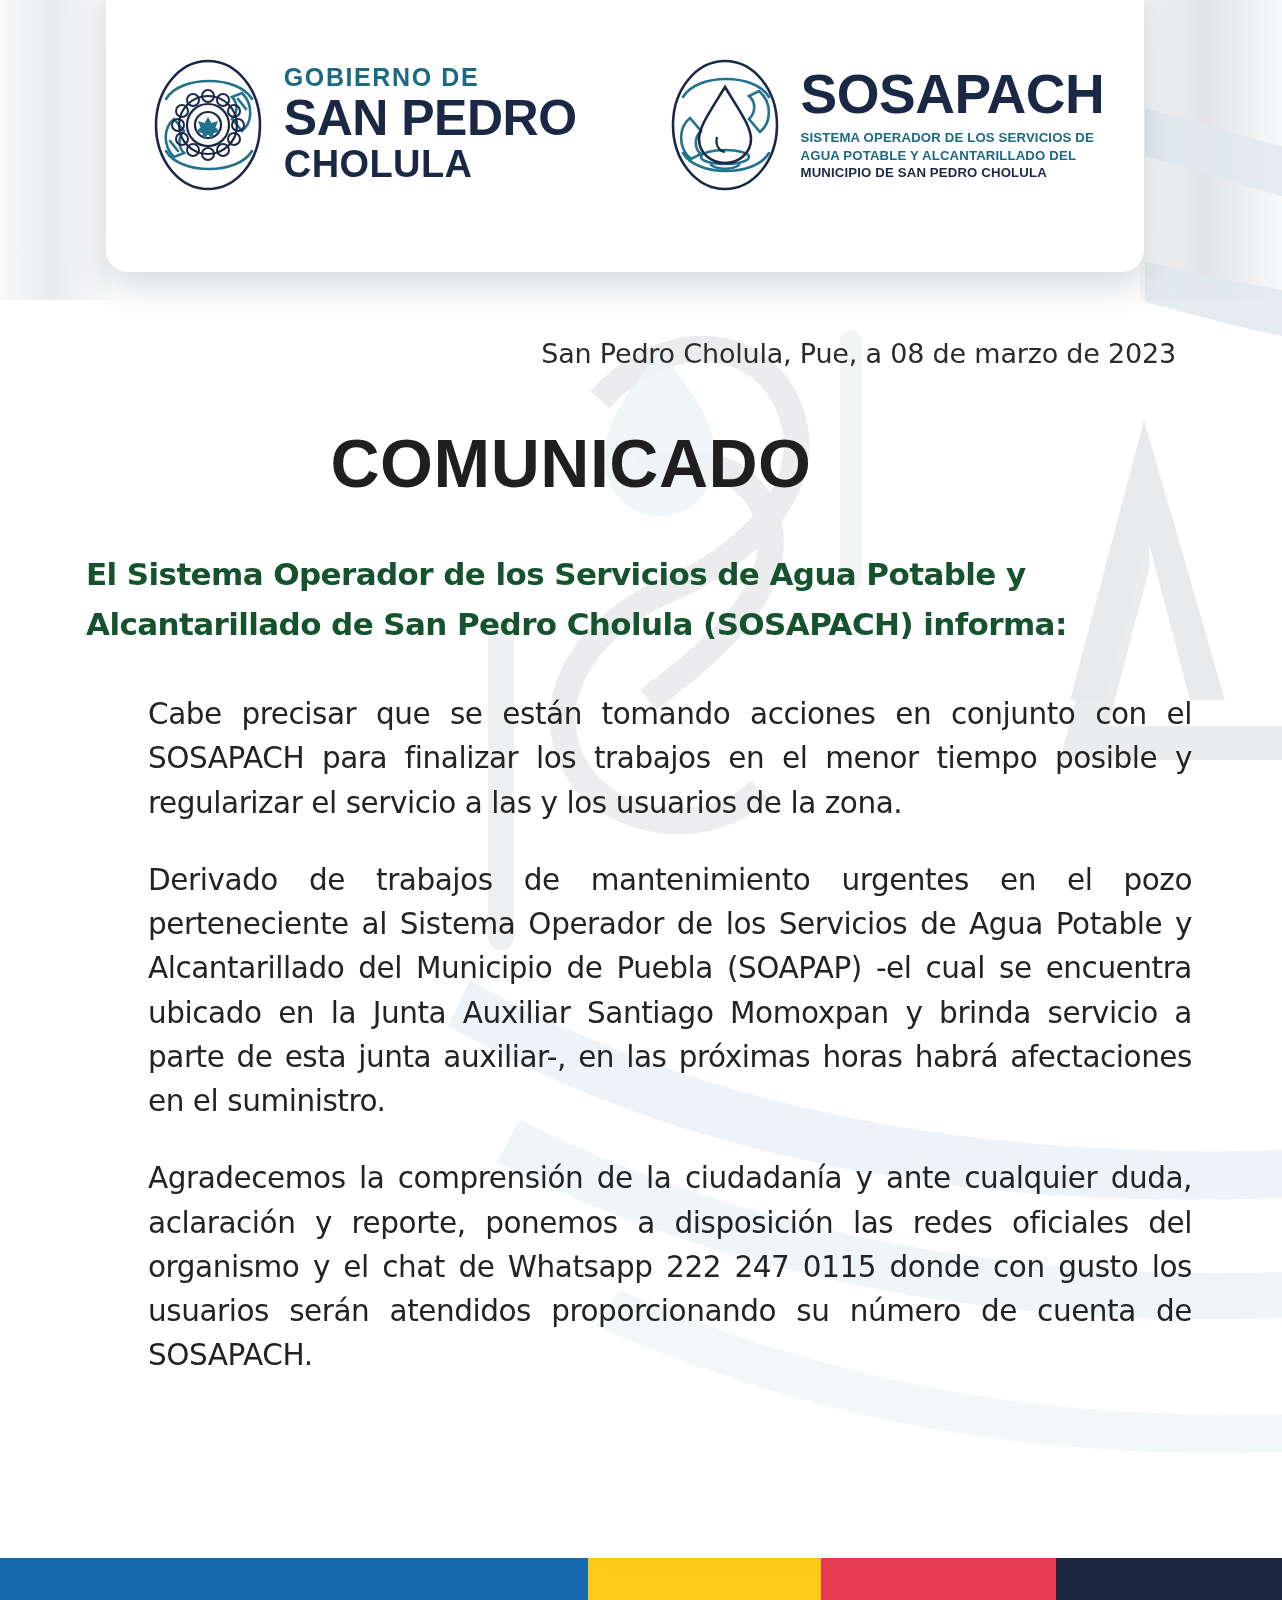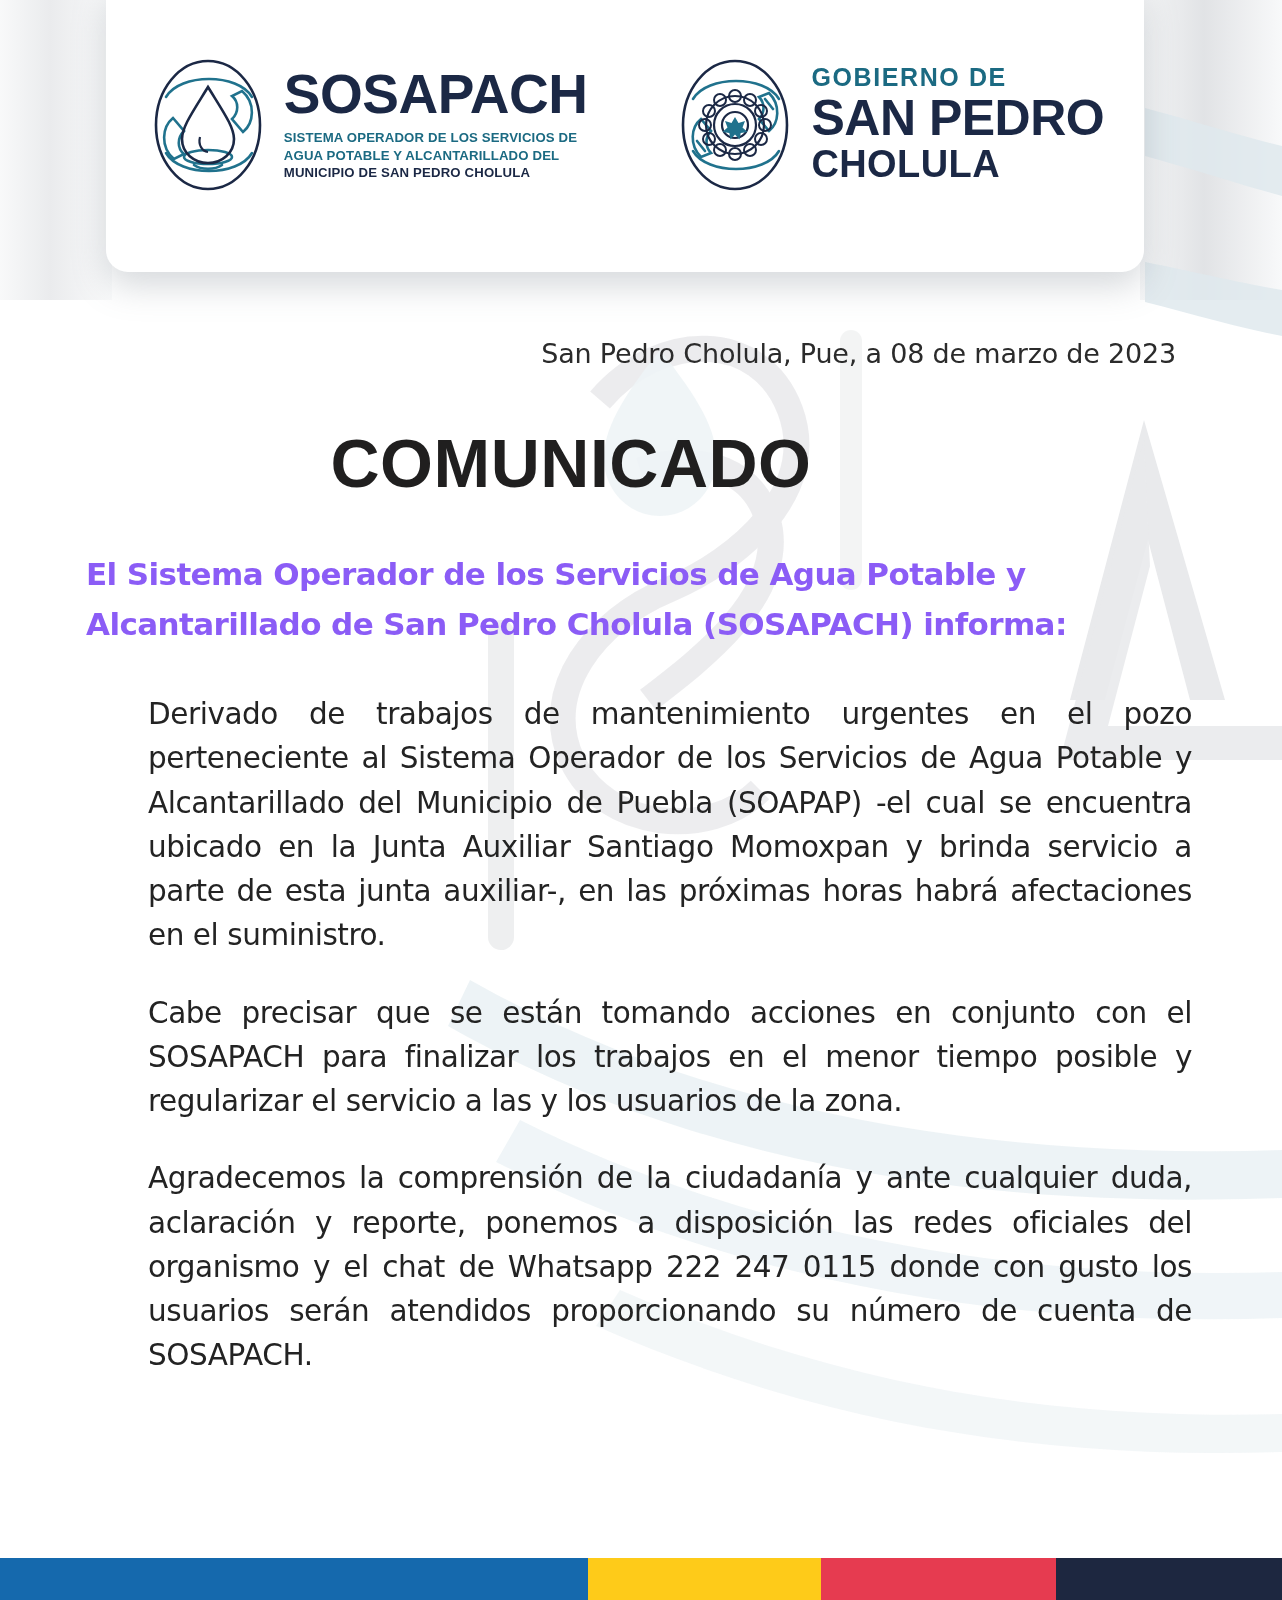--- a/index.html
+++ b/index.html
@@ -140,21 +140,21 @@
   }
 
   .lead {
     position: absolute;
     left: 86px;
     top: 549px;
     width: 1110px;
     font-size: 31px;
     font-weight: 700;
     line-height: 1.62;
-    color: #8b5cf6;
+    color: #14532d;
     font-family: "DejaVu Sans", sans-serif;
     letter-spacing: -0.6px;
   }
 
   .body-block {
     position: absolute;
     left: 148px;
     top: 692px;
     width: 1044px;
     font-size: 29.5px;
@@ -215,48 +215,20 @@
       <rect x="488" y="620" width="26" height="330" rx="13"></rect>
       <rect x="840" y="330" width="22" height="260" rx="11" opacity="0.7"></rect>
     </g>
     <g fill="#eef4f6" opacity="0.9">
       <path d="M660 350 C 700 400, 716 430, 716 458 C 716 492, 690 516, 660 516 C 630 516, 604 492, 604 458 C 604 430, 620 400, 660 350 Z"></path>
     </g>
   </svg>
 
   <div class="header-card">
     <div class="logos-row">
-
-      <div class="logo-block">
-        <div class="logo-mark">
-          <svg width="124" height="144" viewBox="0 0 124 144" aria-hidden="true">
-            <g fill="none" stroke="#1b2845" stroke-width="2.6">
-              <ellipse cx="62" cy="72" rx="52" ry="64"></ellipse>
-            </g>
-            <g fill="none" stroke="#20728d" stroke-width="2.6" stroke-linecap="round">
-              <path d="M20 44 C 34 20, 92 20, 106 44"></path>
-              <path d="M20 100 C 34 124, 92 124, 106 100"></path>
-              <path d="M96 38 C 110 50, 108 70, 97 79 L 86 66 C 93 59, 93 49, 86 43 Z"></path>
-              <path d="M28 106 C 14 94, 16 74, 27 65 L 38 78 C 31 85, 31 95, 38 101 Z"></path>
-              <ellipse cx="62" cy="104" rx="24" ry="7"></ellipse>
-              <path d="M48 112 C 55 117, 69 117, 76 112"></path>
-            </g>
-            <path d="M62 34 C 78 60, 88 74, 88 86 C 88 100, 76 110, 62 110 C 48 110, 36 100, 36 86 C 36 74, 46 60, 62 34 Z" fill="none" stroke="#1b2845" stroke-width="2.6"></path>
-            <path d="M54 84 C 52 92, 56 98, 62 99" fill="none" stroke="#1b2845" stroke-width="2.2"></path>
-          </svg>
-        </div>
-        <div class="sos-words">
-          <div class="sos-title">SOSAPACH</div>
-          <div class="sos-sub">
-            <span class="t">SISTEMA OPERADOR DE LOS SERVICIOS DE</span>
-            <span class="t">AGUA POTABLE Y ALCANTARILLADO DEL</span>
-            <span class="n">MUNICIPIO DE SAN PEDRO CHOLULA</span>
-          </div>
-        </div>
-      </div>
 
       <div class="logo-block">
         <div class="logo-mark">
           <svg width="124" height="144" viewBox="0 0 124 144" aria-hidden="true">
             <g fill="none" stroke="#1b2845" stroke-width="2.6">
               <ellipse cx="62" cy="72" rx="52" ry="64"></ellipse>
             </g>
             <g fill="none" stroke="#20728d" stroke-width="2.6" stroke-linecap="round">
               <path d="M20 46 C 34 22, 92 22, 106 46"></path>
               <path d="M20 98 C 34 122, 92 122, 106 98"></path>
@@ -288,34 +260,62 @@
             <path d="M62 64 l3.5 6 6.5-2 -2.5 6.5 5 4.5 -6.8 1 -1.2 6.5 -4.5-5 -4.5 5 -1.2-6.5 -6.8-1 5-4.5 -2.5-6.5 6.5 2z" fill="#20728d"></path>
           </svg>
         </div>
         <div class="gob-words">
           <div class="gob-line1">GOBIERNO DE</div>
           <div class="gob-line2">SAN PEDRO</div>
           <div class="gob-line3">CHOLULA</div>
         </div>
       </div>
 
+      <div class="logo-block">
+        <div class="logo-mark">
+          <svg width="124" height="144" viewBox="0 0 124 144" aria-hidden="true">
+            <g fill="none" stroke="#1b2845" stroke-width="2.6">
+              <ellipse cx="62" cy="72" rx="52" ry="64"></ellipse>
+            </g>
+            <g fill="none" stroke="#20728d" stroke-width="2.6" stroke-linecap="round">
+              <path d="M20 44 C 34 20, 92 20, 106 44"></path>
+              <path d="M20 100 C 34 124, 92 124, 106 100"></path>
+              <path d="M96 38 C 110 50, 108 70, 97 79 L 86 66 C 93 59, 93 49, 86 43 Z"></path>
+              <path d="M28 106 C 14 94, 16 74, 27 65 L 38 78 C 31 85, 31 95, 38 101 Z"></path>
+              <ellipse cx="62" cy="104" rx="24" ry="7"></ellipse>
+              <path d="M48 112 C 55 117, 69 117, 76 112"></path>
+            </g>
+            <path d="M62 34 C 78 60, 88 74, 88 86 C 88 100, 76 110, 62 110 C 48 110, 36 100, 36 86 C 36 74, 46 60, 62 34 Z" fill="none" stroke="#1b2845" stroke-width="2.6"></path>
+            <path d="M54 84 C 52 92, 56 98, 62 99" fill="none" stroke="#1b2845" stroke-width="2.2"></path>
+          </svg>
+        </div>
+        <div class="sos-words">
+          <div class="sos-title">SOSAPACH</div>
+          <div class="sos-sub">
+            <span class="t">SISTEMA OPERADOR DE LOS SERVICIOS DE</span>
+            <span class="t">AGUA POTABLE Y ALCANTARILLADO DEL</span>
+            <span class="n">MUNICIPIO DE SAN PEDRO CHOLULA</span>
+          </div>
+        </div>
+      </div>
+
     </div>
   </div>
 
   <div class="content">
 
     <div class="date-line">San Pedro Cholula, Pue, a 08 de marzo de 2023</div>
 
     <div class="doc-title">COMUNICADO</div>
 
     <div class="lead">El Sistema Operador de los Servicios de Agua Potable y Alcantarillado de San Pedro Cholula (SOSAPACH) informa:</div>
 
     <div class="body-block">
+      <p>Cabe precisar que se están tomando acciones en conjunto con el SOSAPACH para finalizar los trabajos en el menor tiempo posible y regularizar el servicio a las y los usuarios de la zona.</p>
       <p>Derivado de trabajos de mantenimiento urgentes en el pozo perteneciente al Sistema Operador de los Servicios de Agua Potable y Alcantarillado del Municipio de Puebla (SOAPAP) -el cual se encuentra ubicado en la Junta Auxiliar Santiago Momoxpan y brinda servicio a parte de esta junta auxiliar-, en las próximas horas habrá afectaciones en el suministro.</p>
-      <p>Cabe precisar que se están tomando acciones en conjunto con el SOSAPACH para finalizar los trabajos en el menor tiempo posible y regularizar el servicio a las y los usuarios de la zona.</p>
       <p>Agradecemos la comprensión de la ciudadanía y ante cualquier duda, aclaración y reporte, ponemos a disposición las redes oficiales del organismo y el chat de Whatsapp 222 247 0115 donde con gusto los usuarios serán atendidos proporcionando su número de cuenta de SOSAPACH.</p>
     </div>
 
   </div>
 
   <div class="bottom-bar">
     <div class="bar-seg" style="background: rgb(21, 105, 173); width: 588px;"></div>
     <div class="bar-seg" style="background: rgb(254, 203, 25); width: 233px;"></div>
     <div class="bar-seg" style="background: rgb(230, 59, 80); width: 235px;"></div>
     <div class="bar-seg" style="background: rgb(29, 39, 64); width: 226px;"></div>

